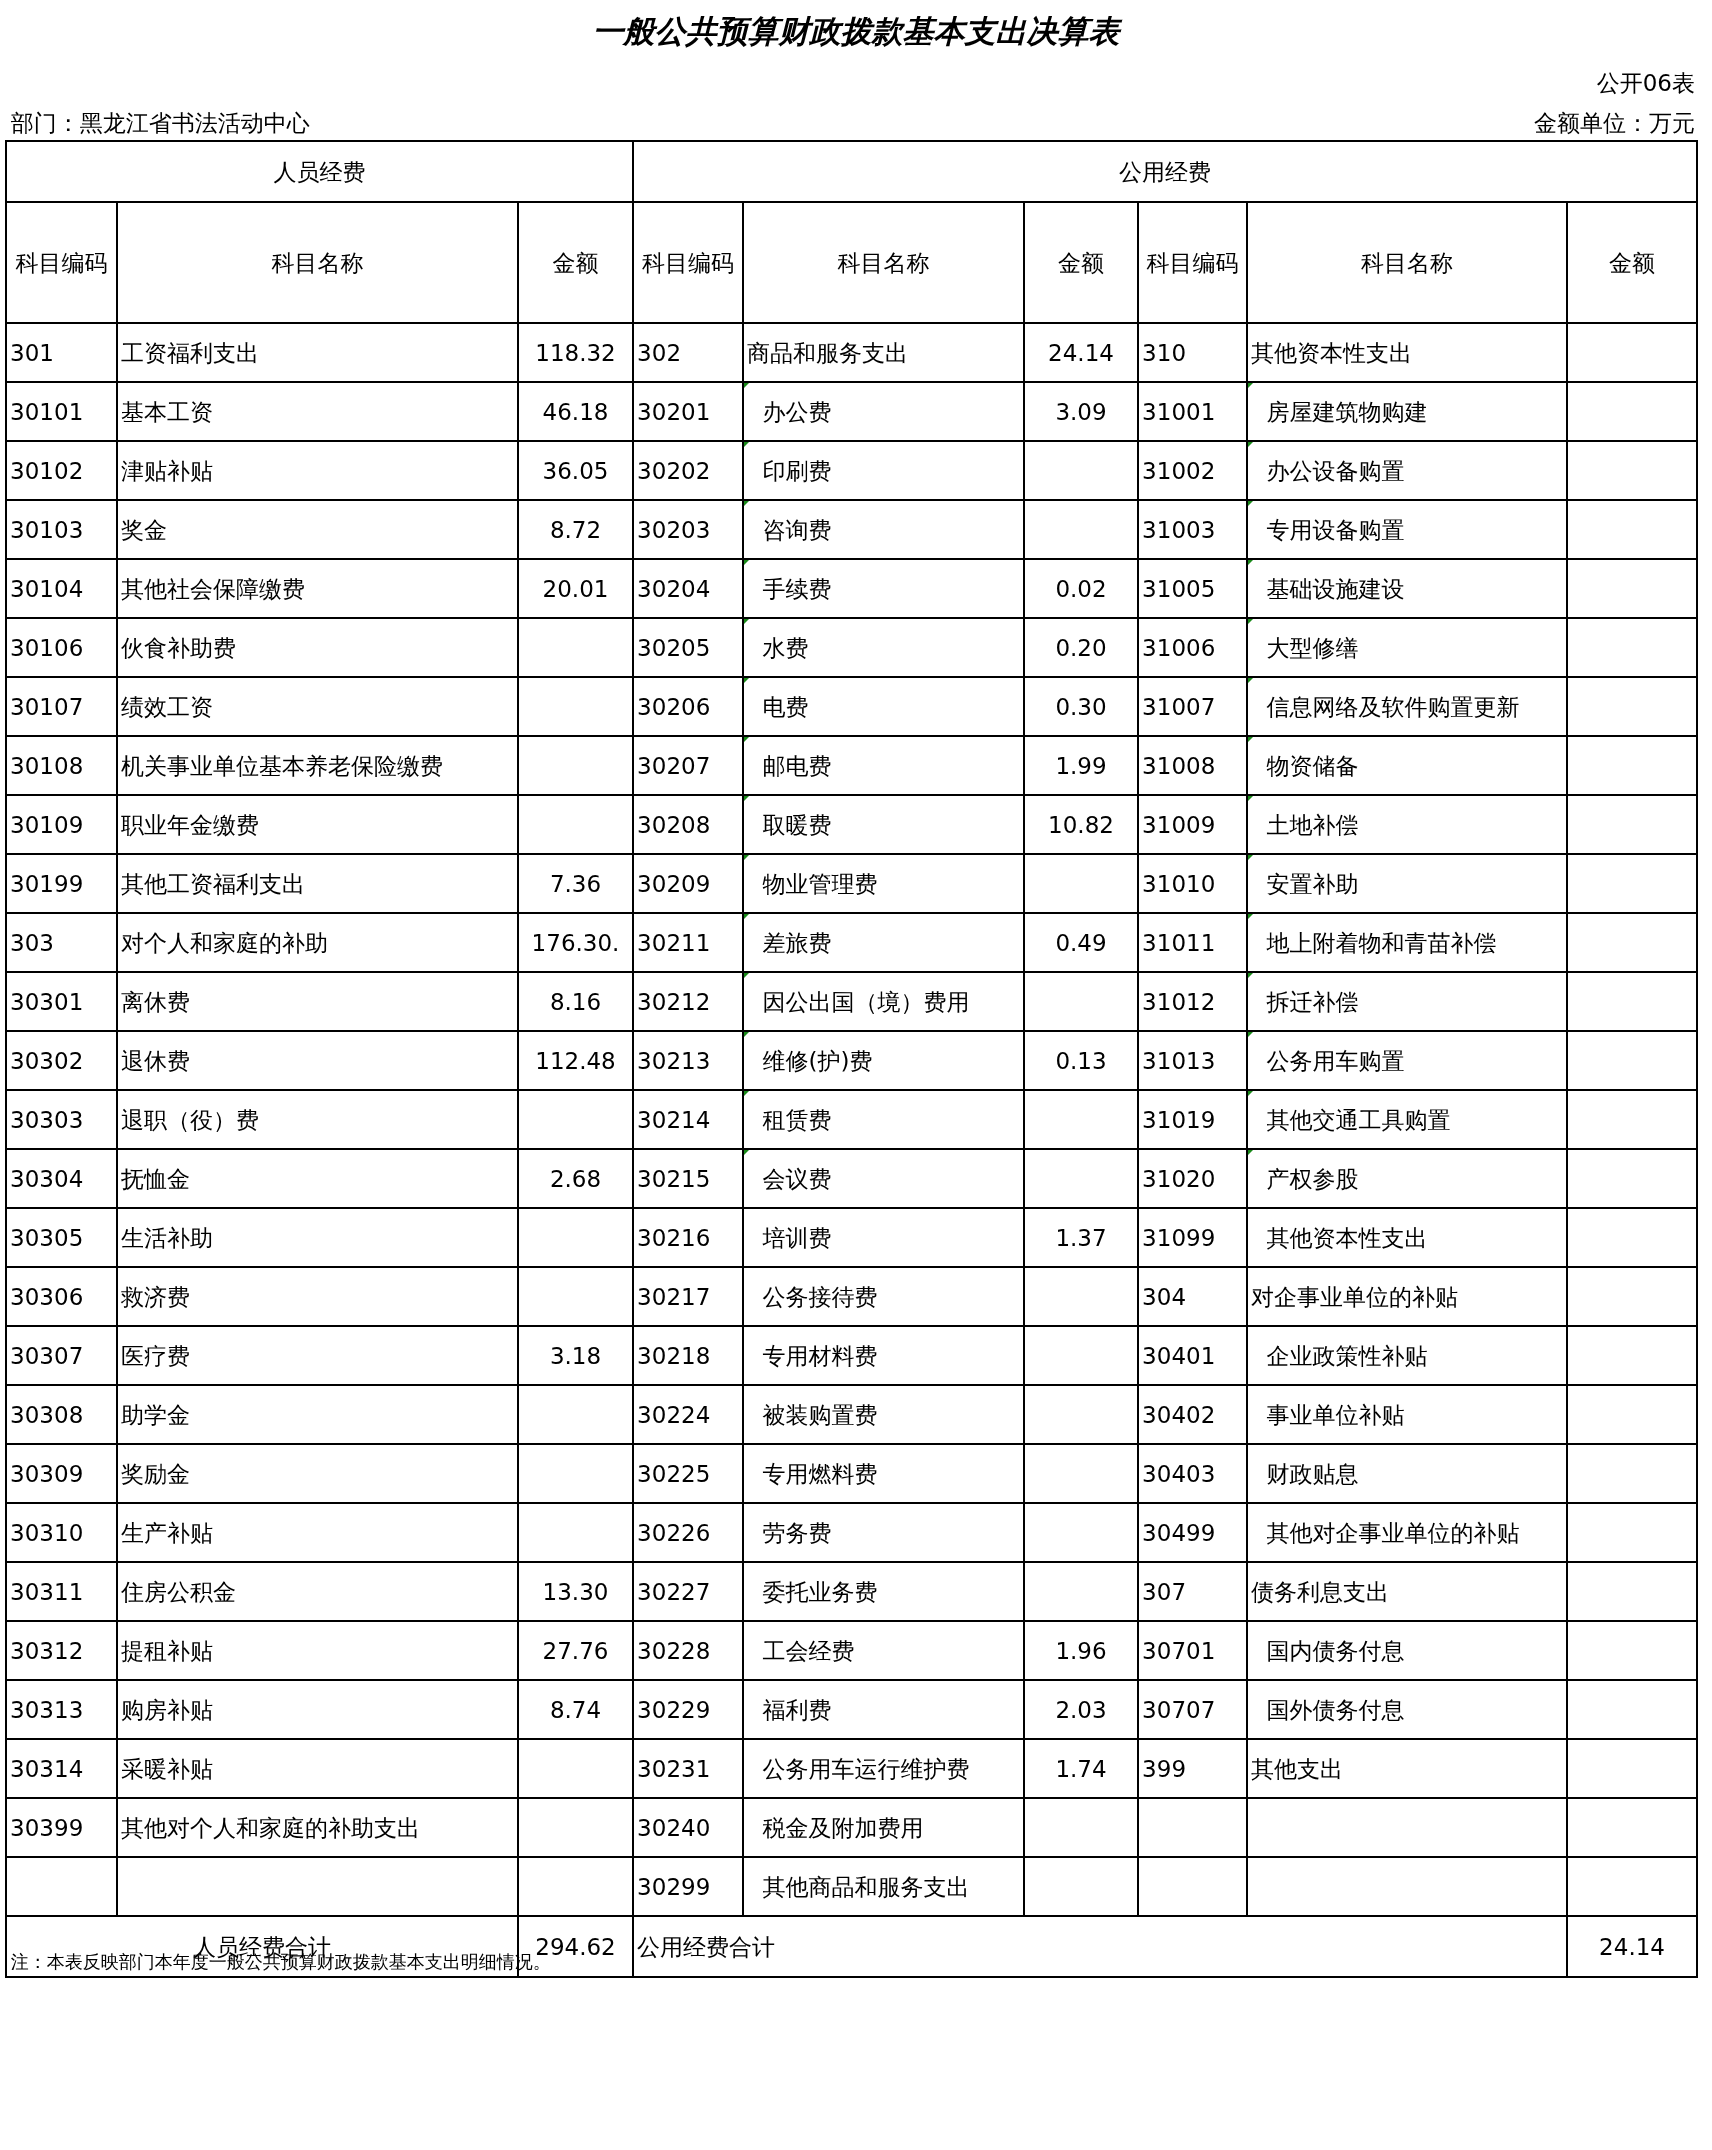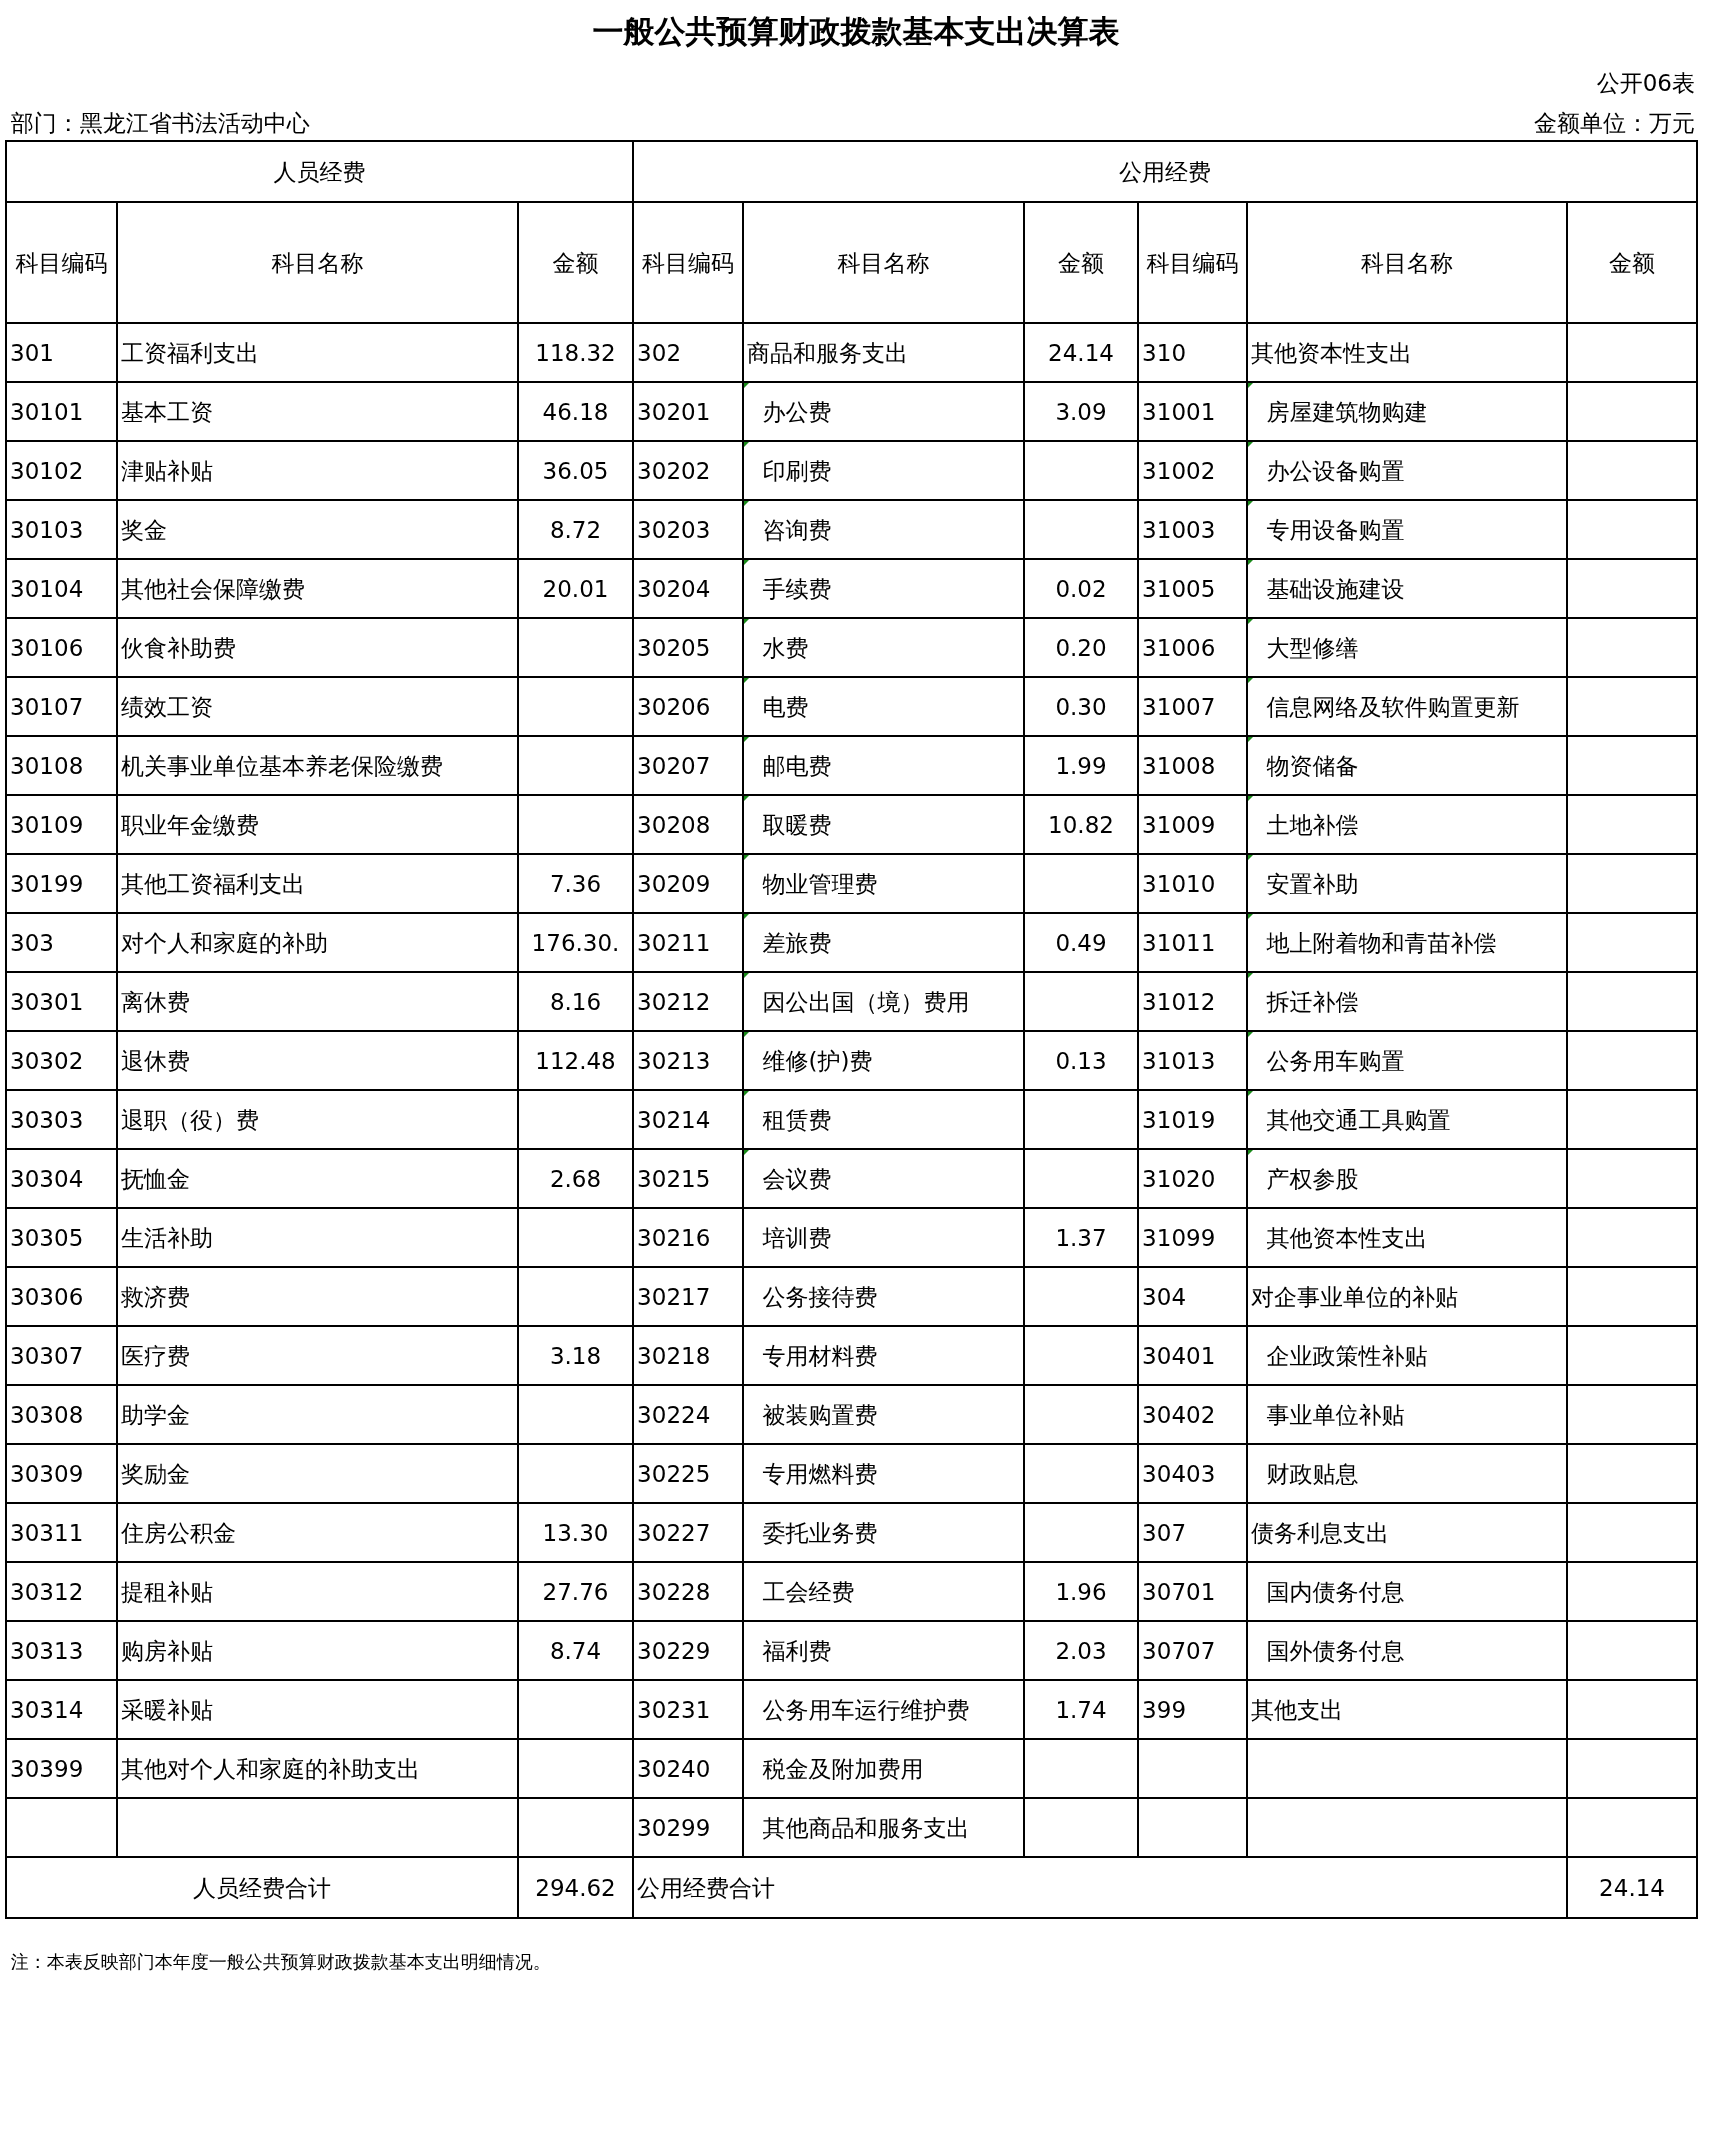--- a/index.html
+++ b/index.html
@@ -1,17 +1,17 @@
 <!DOCTYPE html>
 <html style="font-size:12.3px"><head>
 <meta charset="utf-8">
 <style>
   html,body{margin:0;padding:0;background:#ffffff;}
   body{width:1712px;height:2151px;position:relative;font-family:"DejaVu Sans","Liberation Sans",sans-serif;color:#000;overflow:hidden;}
-  .title{position:absolute;left:0;top:7.7px;width:1712px;text-align:center;font-size:31px;font-weight:bold;letter-spacing:0px;line-height:46px;}
+  .title{position:absolute;left:0;top:7.7px;width:1712px;text-align:center;font-size:31px;font-weight:bold;letter-spacing:0px;line-height:46px;font-style:italic;}
   .form-no{position:absolute;right:17px;top:68px;font-size:23px;line-height:31px;}
   .dept{position:absolute;left:10.8px;top:108px;font-size:23px;line-height:31px;}
   .unit{position:absolute;right:17px;top:108px;font-size:23px;line-height:31px;}
   table{position:absolute;left:5px;top:140px;border-collapse:collapse;table-layout:fixed;width:1691px;}
   td{border:2.3px solid #000;font-size:23px;line-height:26px;padding:0 3.1px;height:57px;white-space:nowrap;overflow:hidden;position:relative;}
   tr.sec td{height:59px;text-align:center;}
   tr.colhdr td{height:119px;text-align:center;}
   td.code{text-align:left;}
   td.code.c{text-align:left;}
   td.amt{text-align:center;}
@@ -273,20 +273,31 @@
         <td class="name">奖励金</td>
         <td class="amt"></td>
         <td class="code">30225</td>
         <td class="name ind noflag">专用燃料费</td>
         <td class="amt"></td>
         <td class="code c">30403</td>
         <td class="name ind noflag">财政贴息</td>
         <td class="amt"></td>
       </tr>
       <tr>
+        <td class="code">30310</td>
+        <td class="name">生产补贴</td>
+        <td class="amt"></td>
+        <td class="code">30226</td>
+        <td class="name ind noflag">劳务费</td>
+        <td class="amt"></td>
+        <td class="code c">30499</td>
+        <td class="name ind noflag">其他对企事业单位的补贴</td>
+        <td class="amt"></td>
+      </tr>
+      <tr>
         <td class="code">30311</td>
         <td class="name">住房公积金</td>
         <td class="amt">13.30</td>
         <td class="code">30227</td>
         <td class="name ind noflag">委托业务费</td>
         <td class="amt"></td>
         <td class="code">307</td>
         <td class="name">债务利息支出</td>
         <td class="amt"></td>
       </tr>

